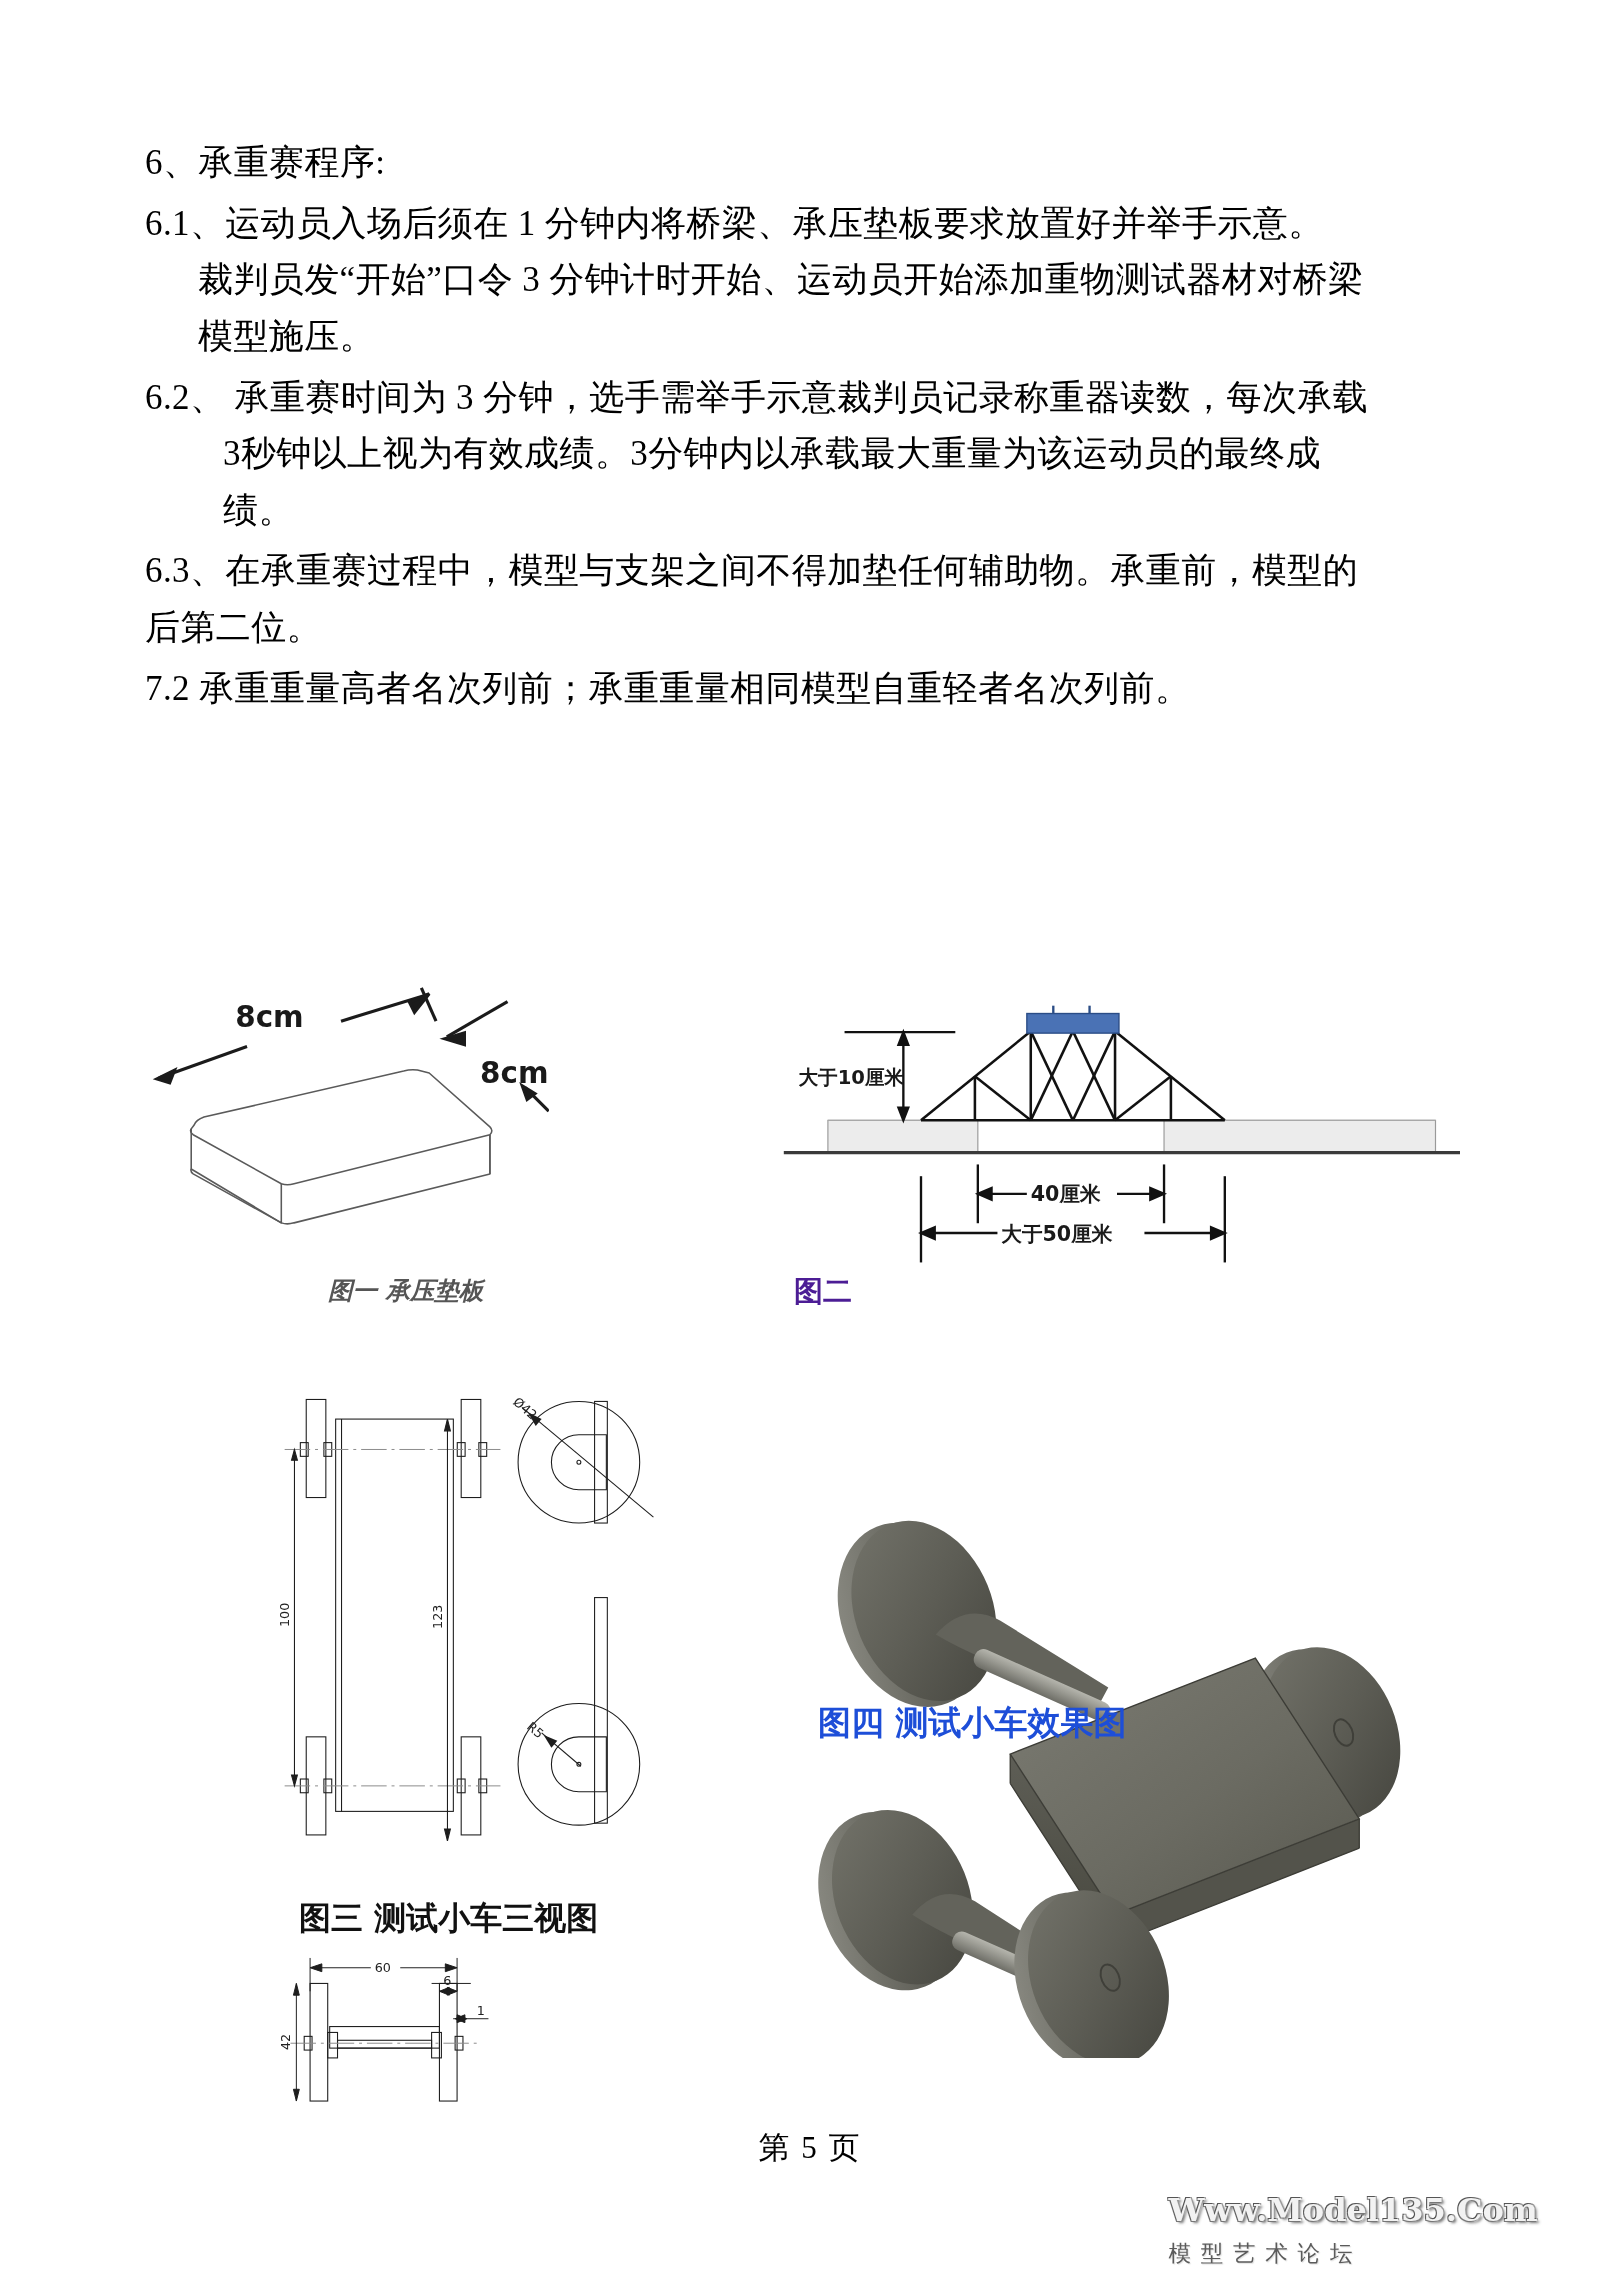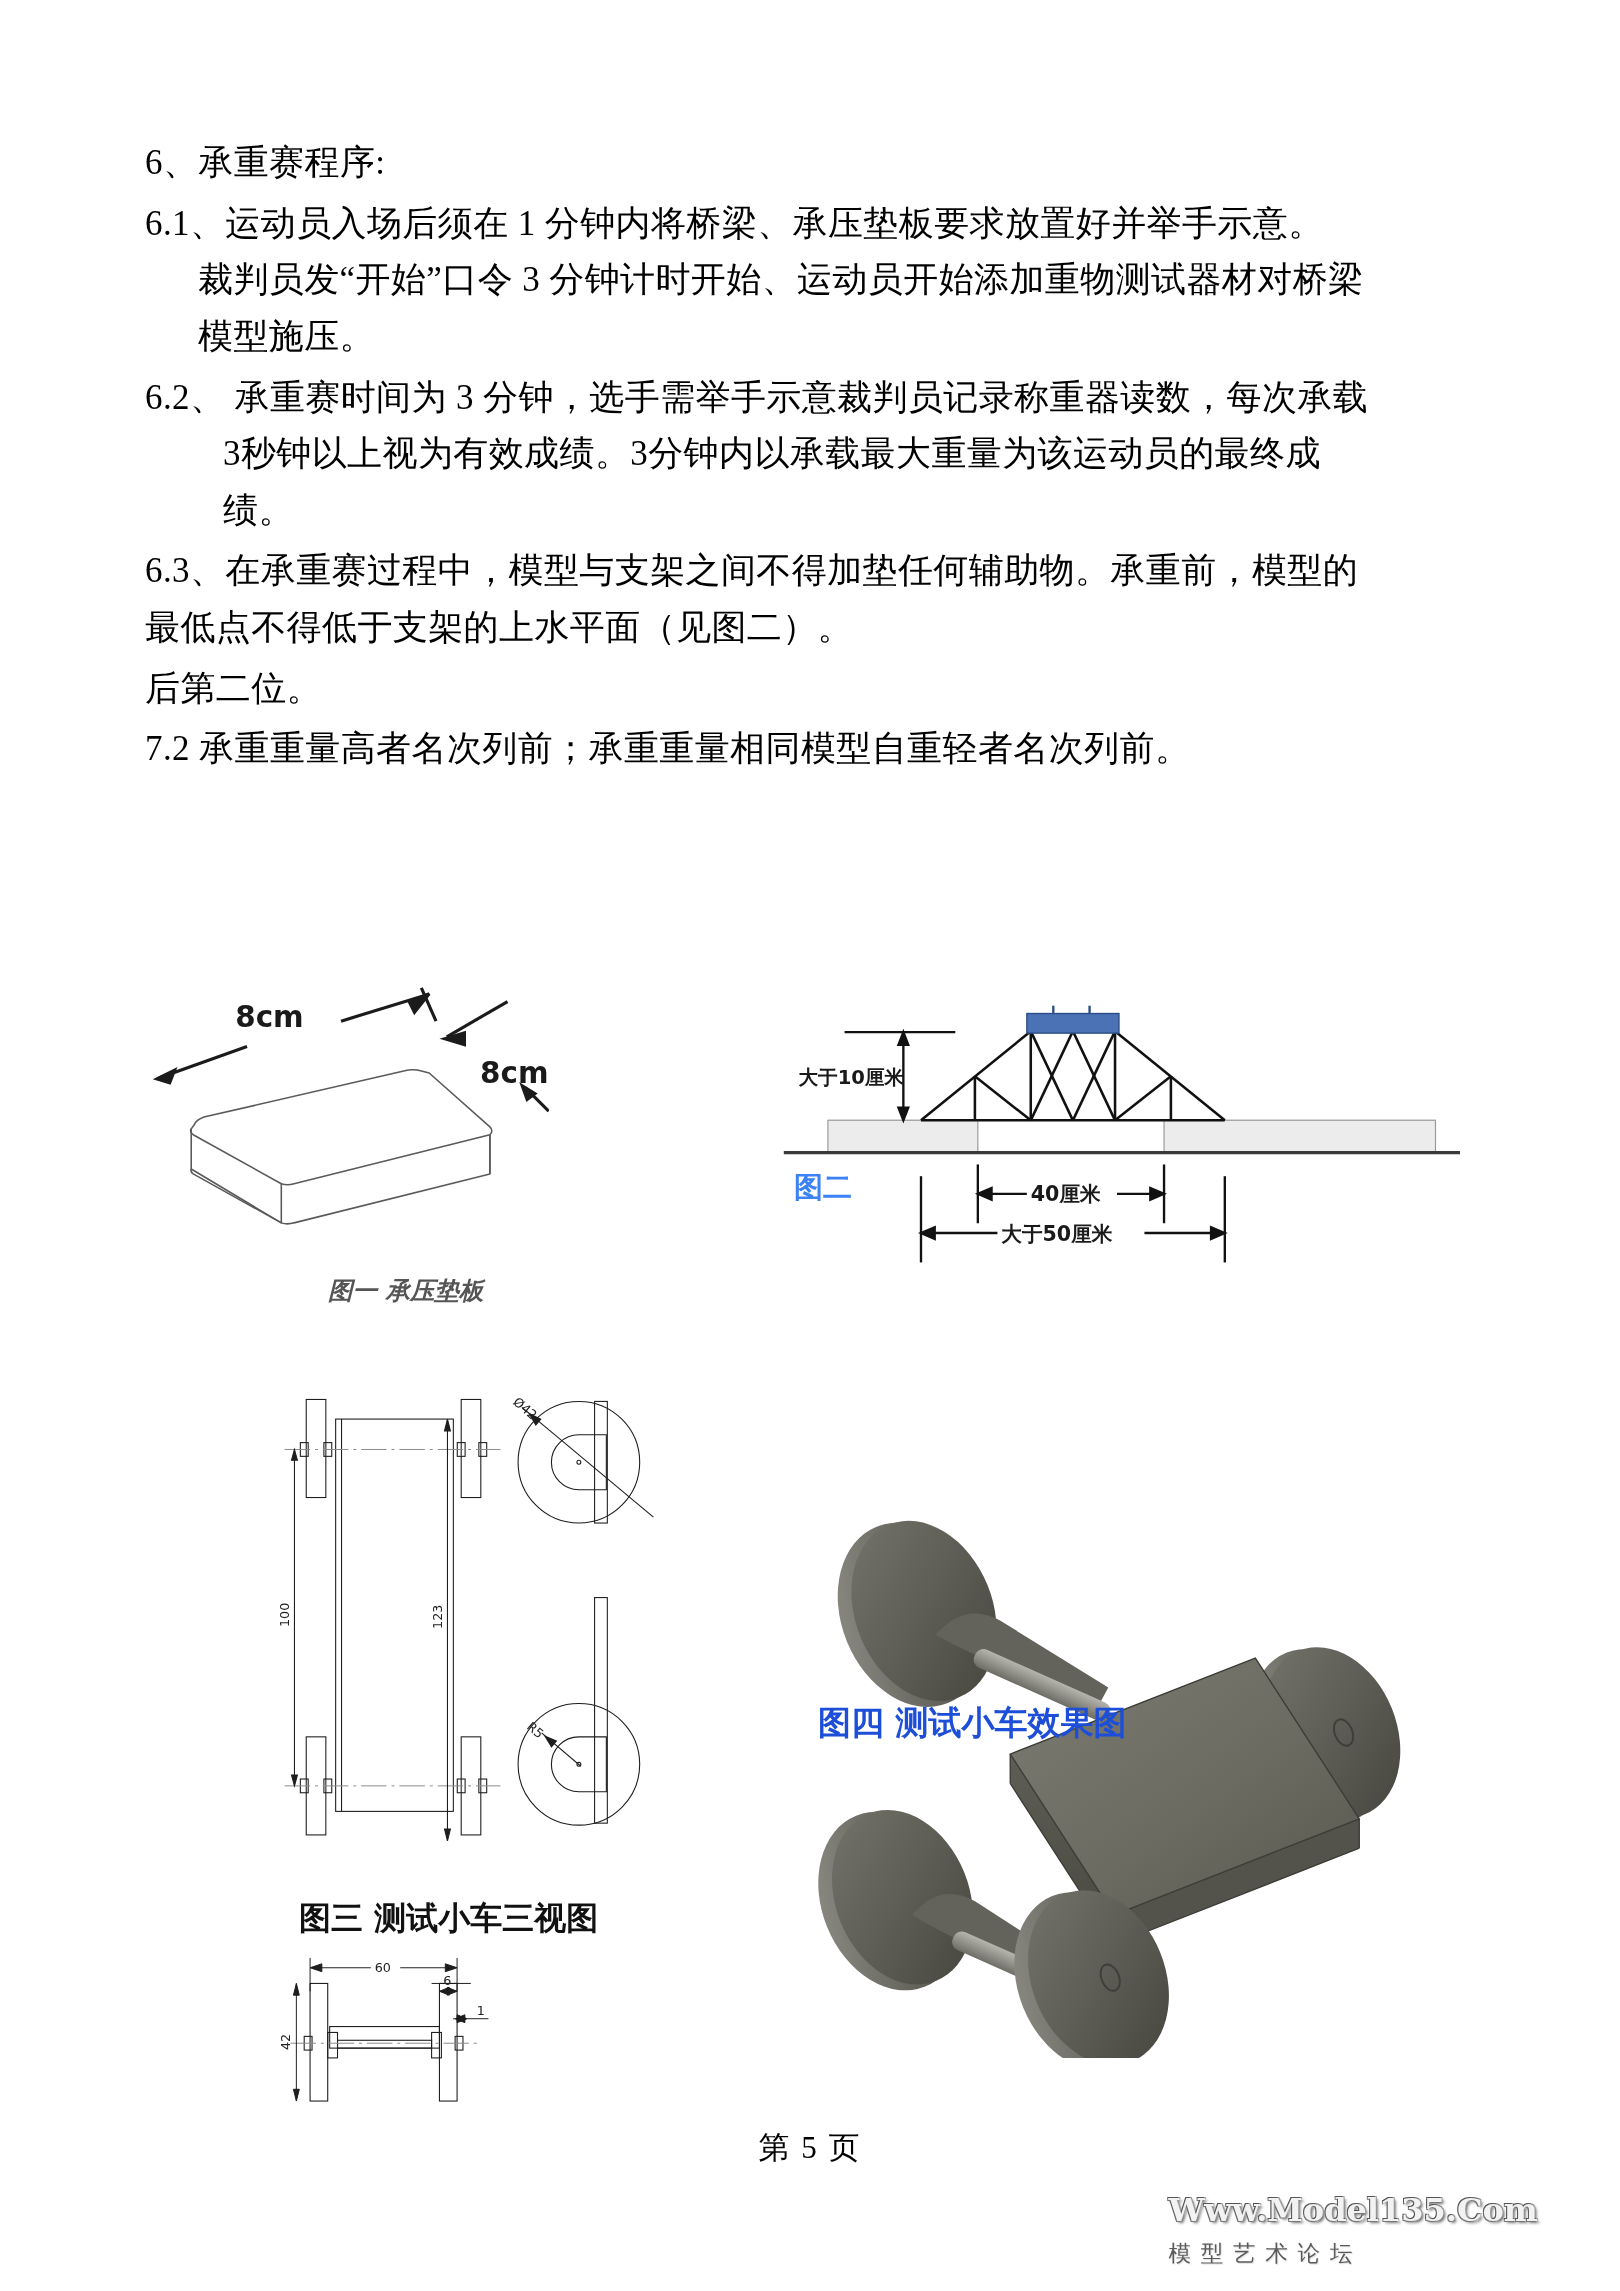--- a/index.html
+++ b/index.html
@@ -61,21 +61,21 @@
     color: #3c3c3c;
     white-space: nowrap;
   }
 
   
   #fig-one       { left: 137px;  top: 980px; }
   #fig-one-cap   { left: 328px;  top: 1274px; font-size: 24.5px; color:#555;font-style:italic; }
 
   
   #fig-two       { left: 774px;  top: 990px; }
-  #fig-two-cap   { left: 794px;  top: 1168px; font-size: 29px; color:#3b82f6; }
+  #fig-two-cap   { left: 794px;  top: 1272px; font-size: 29px; color:#4c1d95; }
 
   
   #fig-three     { left: 265px;  top: 1372px; }
   #fig-three-cap { left: 299px;  top: 1897px; font-size: 32px; color:#111; }
   #fig-three-side{ left: 265px;  top: 1946px; }
 
   
   #fig-four      { left: 814px;  top: 1509px; }
   #fig-four-cap  { left: 818px;  top: 1701px; font-size: 33px; color:#1d4ed8; }
 
@@ -141,21 +141,20 @@
 
   <div class="text-block">
     <p class="para">6、承重赛程序:</p>
     <p class="para tight">6.1、运动员入场后须在 1 分钟内将桥梁、承压垫板要求放置好并举手示意。</p>
     <p class="para tight indent-1">裁判员发“开始”口令 3 分钟计时开始、运动员开始添加重物测试器材对桥梁</p>
     <p class="para indent-1">模型施压。</p>
     <p class="para tight">6.2、 承重赛时间为 3 分钟，选手需举手示意裁判员记录称重器读数，每次承载</p>
     <p class="para tight indent-2">3秒钟以上视为有效成绩。3分钟内以承载最大重量为该运动员的最终成</p>
     <p class="para indent-2">绩。</p>
     <p class="para tight">6.3、在承重赛过程中，模型与支架之间不得加垫任何辅助物。承重前，模型的</p>
-    <p class="para">最低点不得低于支架的上水平面（见图二）。</p>
     <p class="para">后第二位。</p>
     <p class="para">7.2 承重重量高者名次列前；承重重量相同模型自重轻者名次列前。</p>
   </div>
 
   <div class="figures">
 
     <div class="fig" id="fig-one">
       <svg width="412" height="284" viewBox="0 0 420 290" xmlns="http://www.w3.org/2000/svg">
         <g fill="none" stroke="#5a5a5a" stroke-width="1.6" stroke-linejoin="round">
 

